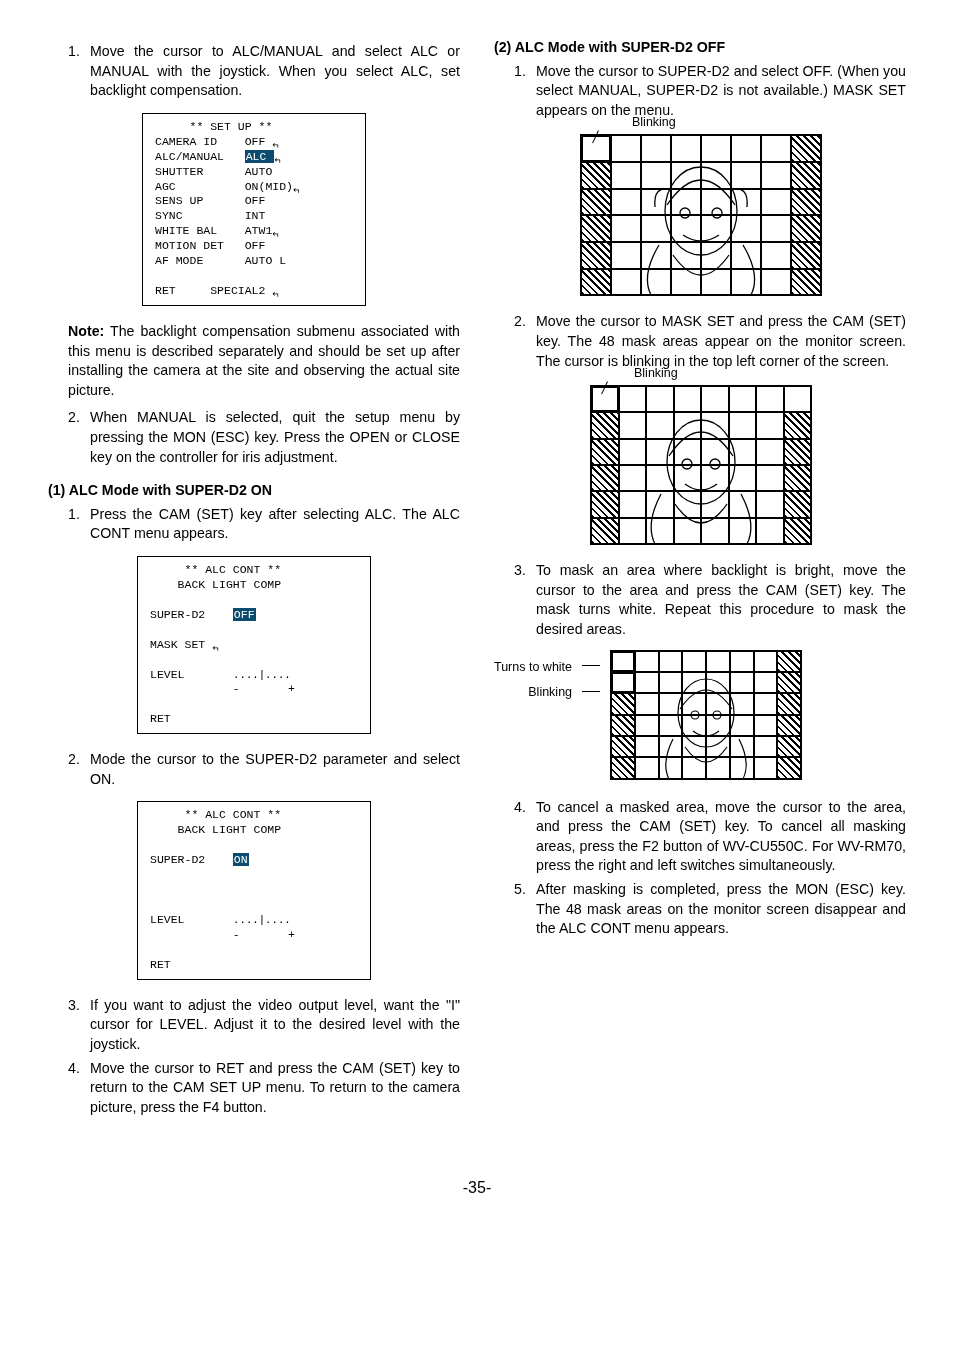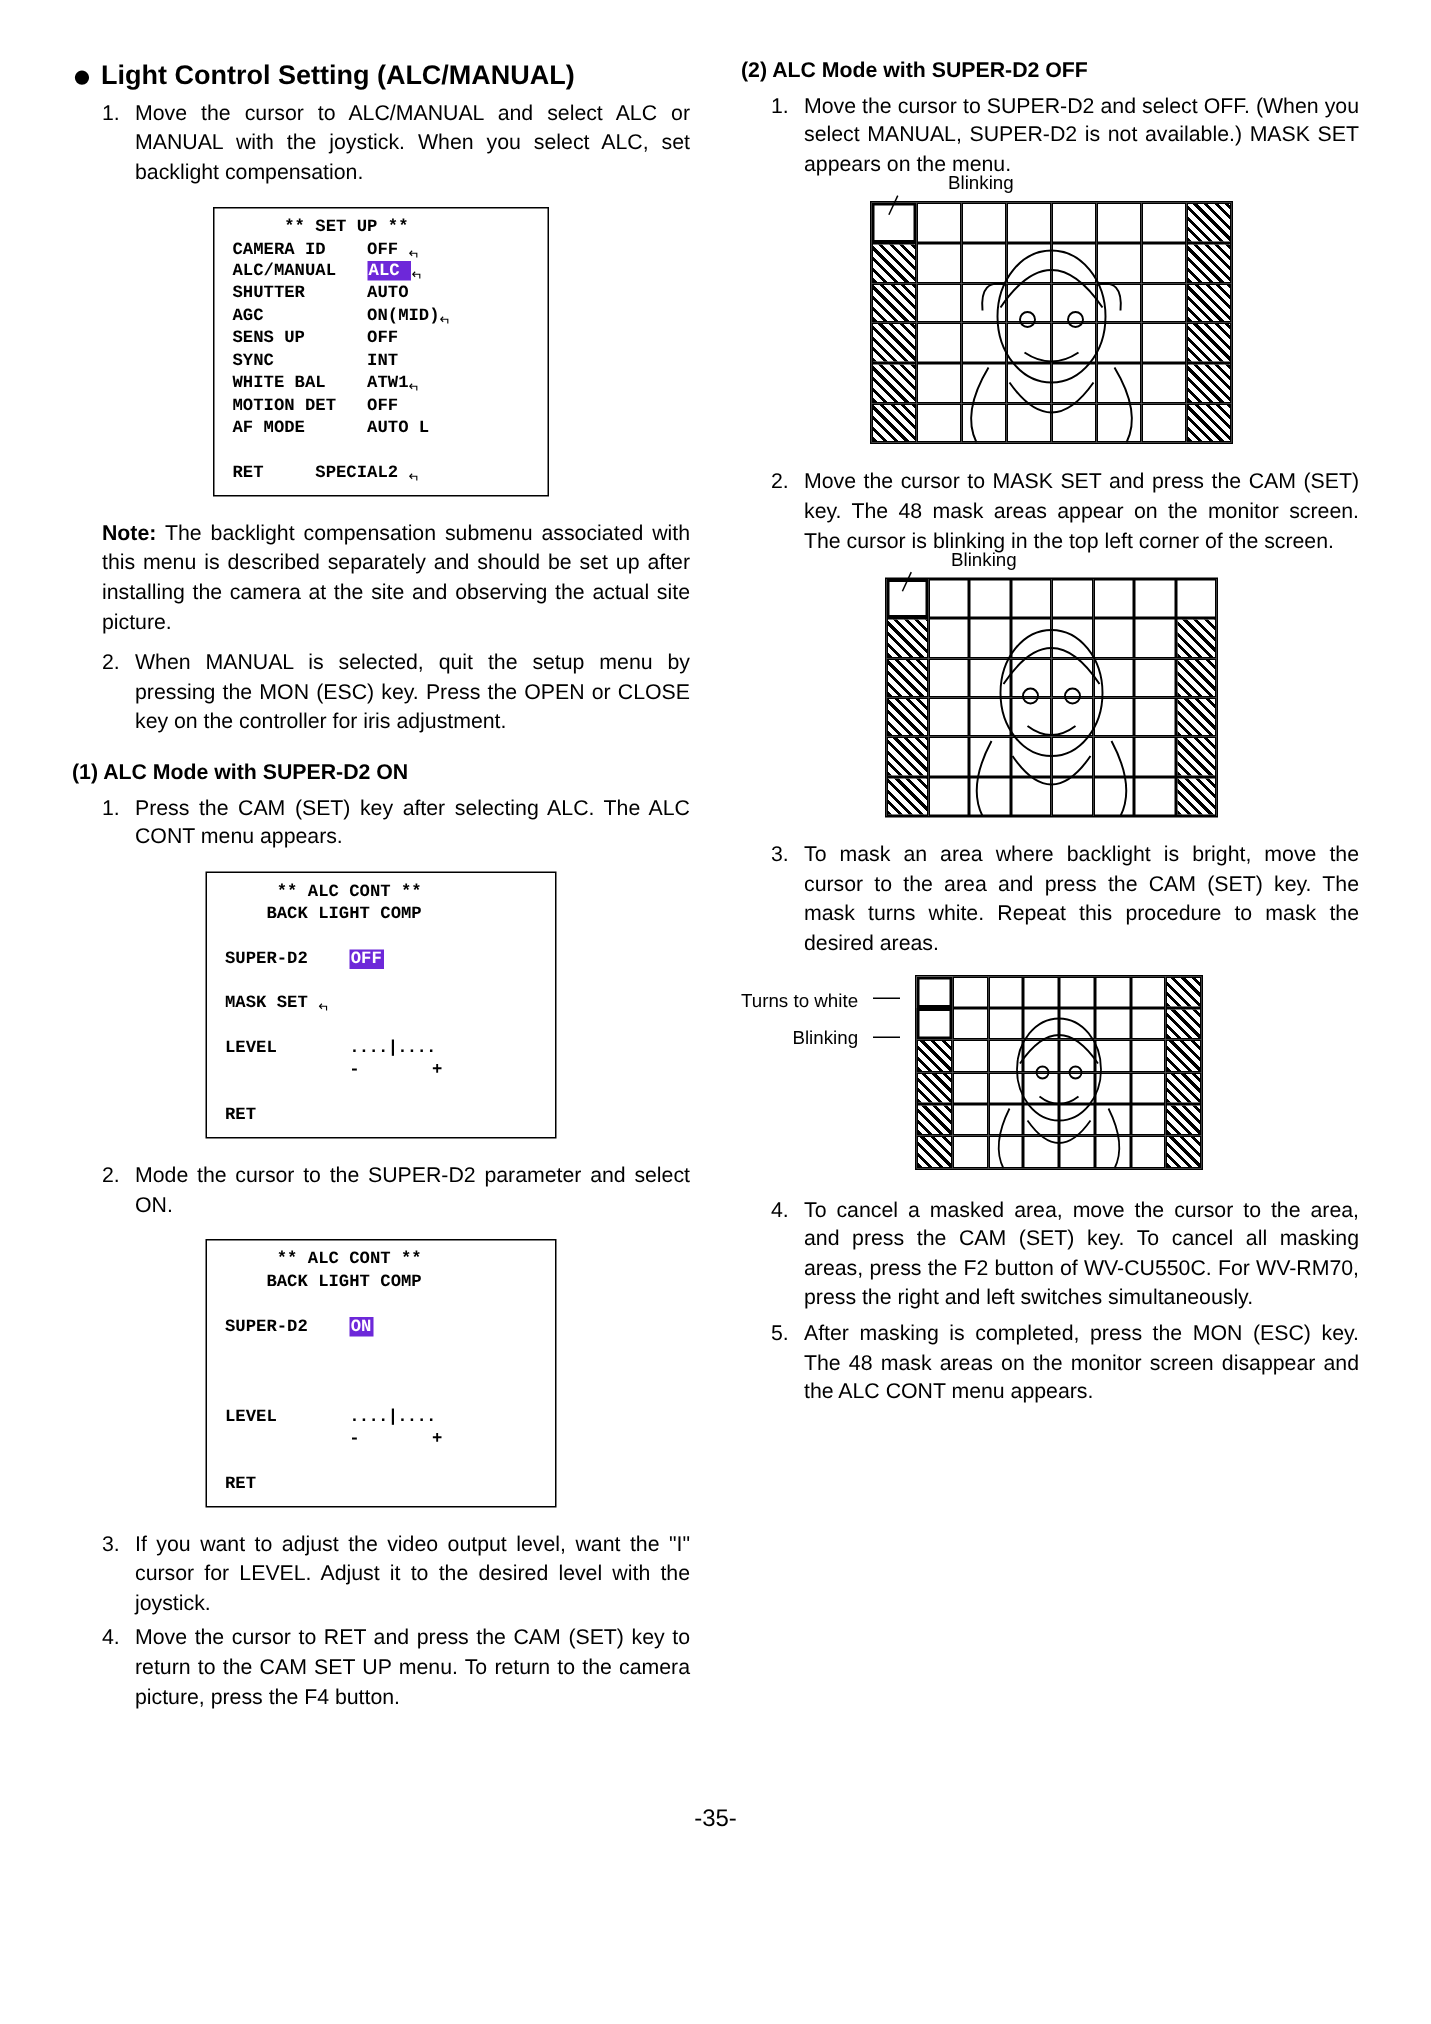--- a/index.html
+++ b/index.html
@@ -47,30 +47,30 @@
   }
   .note {
     padding-left: 20px;
     text-align: justify;
     margin: 16px 0 8px 0;
   }
   .note .nl { font-weight: bold; }
   .osd {
     font-family: "Courier New", monospace;
     font-size: 11.5px;
-    font-weight: bold;
+    font-weight: normal;
     border: 1px solid #000;
     margin: 12px auto 16px auto;
     padding: 6px 12px 6px 12px;
     white-space: pre;
     line-height: 1.3;
   }
   .osd1 { width: 198px; }
   .osd2 { width: 208px; }
-  .hl { background: #6d28d9; color: #fff; padding: 0 1px; margin-top: 13px; }
+  .hl { background: #0c4a6e; color: #fff; padding: 0 1px; margin-top: 13px; }
   .fig {
     margin: 14px auto 16px auto;
     position: relative;
   }
   .grid-screen {
     border: 1px solid #000;
     display: grid;
     grid-template-columns: repeat(8, 1fr);
     grid-template-rows: repeat(6, 1fr);
     width: 240px;
@@ -147,23 +147,20 @@
   .cell3.hatch { background: repeating-linear-gradient(45deg,#000 0 2px,#fff 2px 5px); }
   .cell3.white { background:#fff; border:2px solid #000; }
   .cell3.blink { border:2px solid #000; }
 </style>
 </head>
 <body>
 
 <div class="page">
 
   <div class="col">
-    <div class="sec-title">
-      <span class="bullet">●</span><span>Light Control Setting (ALC/MANUAL)</span>
-    </div>
 
     <div class="ol">
       <div>
           <span class="num">1.</span>
         <span>Move the cursor to ALC/MANUAL and select ALC or MANUAL with the joystick. When you select ALC, set backlight compensation.</span>
         </div>
     </div>
 
     <div class="osd osd1" id="osd1">     ** SET UP **
 CAMERA ID    OFF <span class="arrow"></span>

